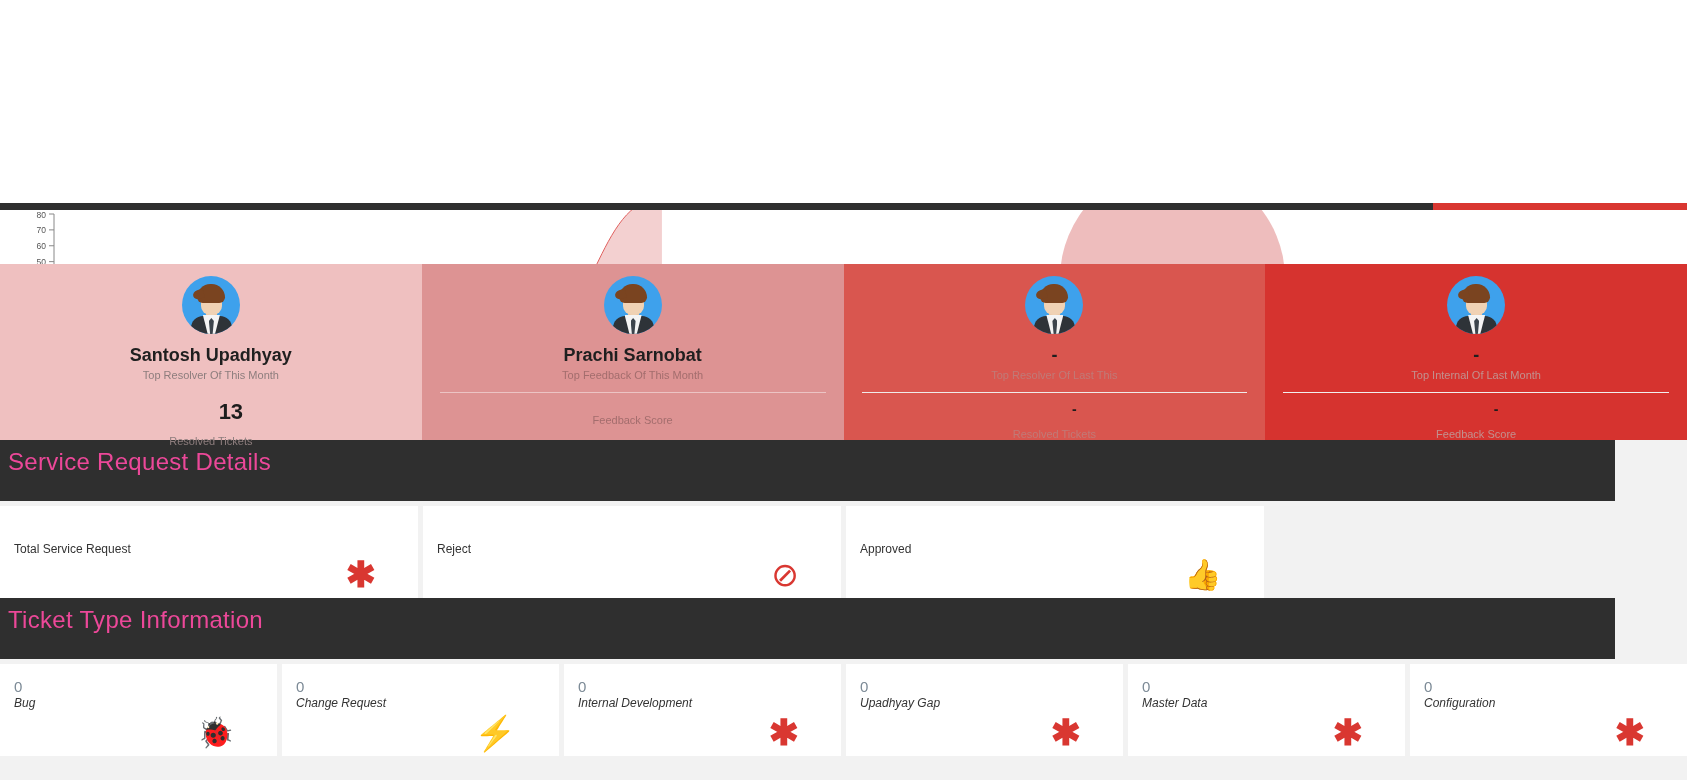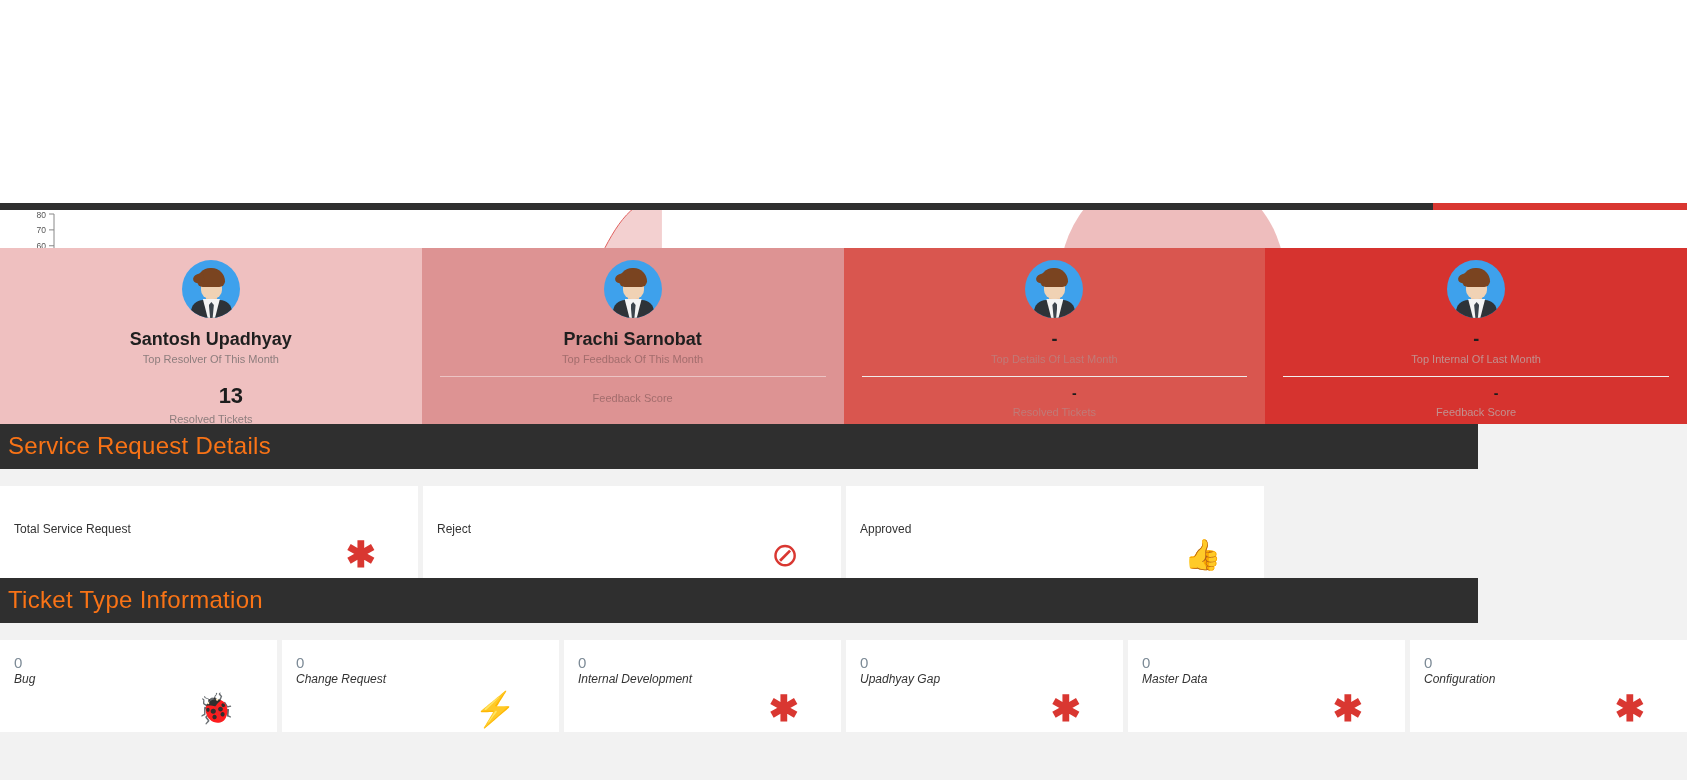--- a/index.html
+++ b/index.html
@@ -36,23 +36,23 @@
     background:#eebdbd;
     position:relative;
   }
   .pie-val {
     position:absolute; left:0; right:0; top:186px; text-align:center;
     color:#ffffff; font-size:11px;
   }
 
   
   .sec-head {
-    background:#2f2f2f; color:#f97316;
+    background:#2f2f2f; color:#ec4899;
     font-size:24px; font-weight:300; letter-spacing:.3px;
-    padding:8px 0 9px 8px; width:1478px;
+    padding:8px 0 25px 8px; width:1615px;
   }
 
   
   .performers { display:flex; width:1687px; height:176px; }
   .perf {
     flex:1; position:relative; display:flex; flex-direction:column;
     align-items:center; padding-top:12px;
   }
   .avatar {
     width:58px; height:58px; border-radius:50%;
@@ -69,24 +69,24 @@
     background:#2e3338; border-radius:12px 12px 0 0; }
   .av-shirt { position:absolute; left:21px; top:39px; width:17px; height:20px;
     background:#f4f4f4; clip-path:polygon(50% 0,100% 0,70% 100%,30% 100%,0 0); }
   .av-tie { position:absolute; left:27px; top:42px; width:5px; height:16px;
     background:#3c444c; clip-path:polygon(50% 0,100% 18%,75% 100%,25% 100%,0 18%); }
   .perf-name { margin-top:11px; font-size:18px; font-weight:bold; color:#1f1f1f; }
   .perf-role { margin-top:3px; font-size:11px; }
   .perf-rule { width:calc(100% - 36px); height:1px; margin-top:11px; }
   .perf-val { margin-top:9px; font-size:22px; font-weight:bold; color:#1c1c1c; line-height:1;margin-left:40px; }
   .perf-val.dash { font-size:14px; }
-  .perf-sub { margin-top:6px; font-size:11px; }
-
-  
-  .tilerow { display:flex; gap:5px; padding:5px 0 4px 0; background:#f2f2f2; width:1687px;margin-top:12px; }
+  .perf-sub { margin-top:12px; font-size:11px; }
+
+  
+  .tilerow { display:flex; gap:5px; padding:5px 0 4px 0; background:#f2f2f2; width:1687px; }
   .tile {
     background:#ffffff; position:relative; height:88px;
     padding:0 14px; flex:1;
   }
   .tile .tl-num { position:absolute; left:14px; top:14px; font-size:15px; color:#7c8a96; }
   .tile .tl-lab { position:absolute; left:14px; font-size:12px; color:#333; }
   .srq .tl-lab { top:36px; }
   .ttl .tl-lab { top:32px;font-style:italic; }
   .tile .tl-ico { position:absolute; right:42px; bottom:5px; color:#d93731; }
 
@@ -236,21 +236,21 @@
       <div class="perf" style="background: rgb(217, 86, 79);">
         <div class="avatar">
           <div class="av-body"></div>
           <div class="av-neck"></div>
           <div class="av-shirt"></div>
           <div class="av-tie"></div>
           <div class="av-face"></div>
           <div class="av-hair"></div>
         </div>
         <div class="perf-name" style="color: rgb(31, 31, 31);">-</div>
-        <div class="perf-role" style="color: rgb(192, 122, 119);">Top Details Of Last Month</div>
+        <div class="perf-role" style="color: rgb(192, 122, 119);">Top Resolver Of Last This</div>
         <div class="perf-rule" style="background: rgb(240, 235, 234);"></div>
         <div class="perf-val dash" style="color: rgb(28, 28, 28);">-</div>
         <div class="perf-sub" style="color: rgb(192, 122, 119);">Resolved Tickets</div>
       </div>
       <div class="perf" style="background: rgb(214, 51, 47);">
         <div class="avatar">
           <div class="av-body"></div>
           <div class="av-neck"></div>
           <div class="av-shirt"></div>
           <div class="av-tie"></div>

